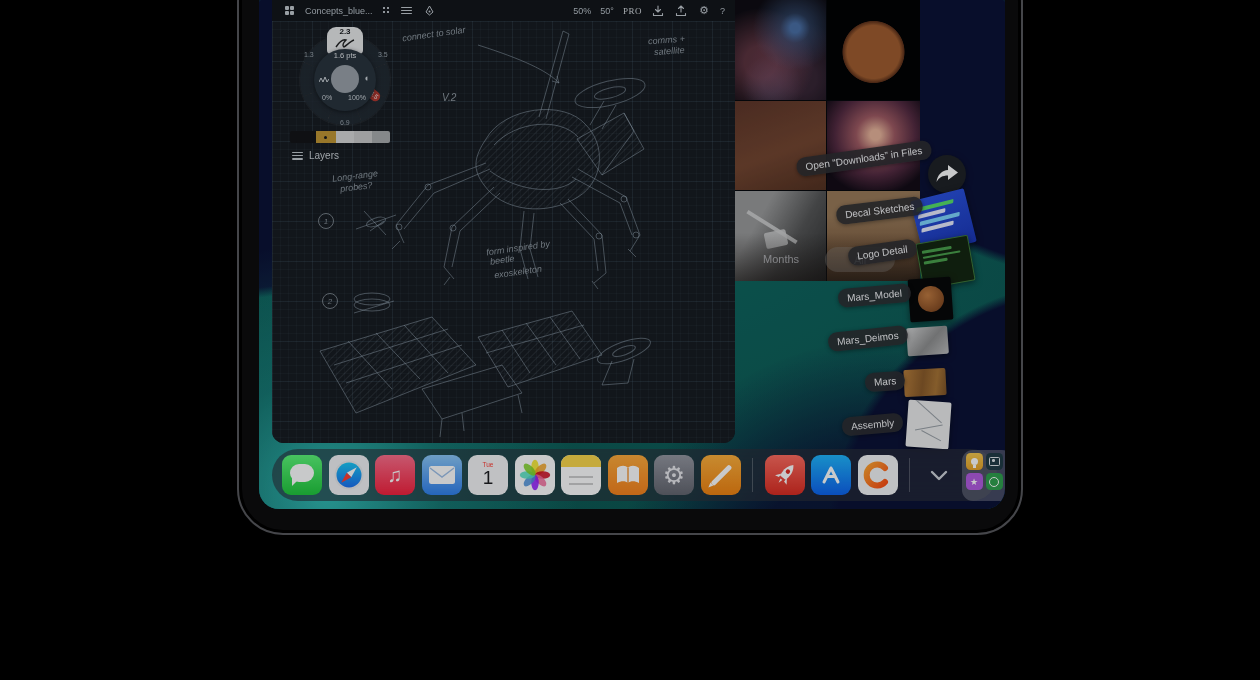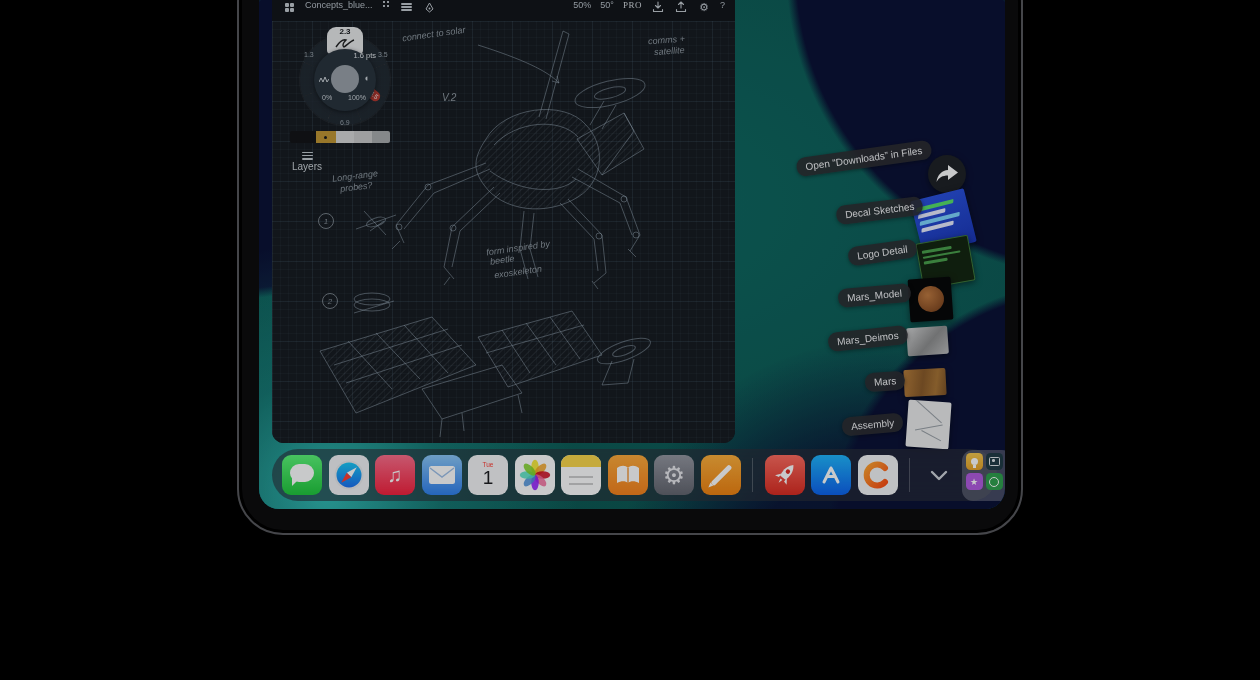--- a/index.html
+++ b/index.html
@@ -15,21 +15,21 @@
     radial-gradient(circle at 9% 97%, rgba(64,228,220,.70) 0%, rgba(40,180,175,.32) 14%, rgba(40,180,175,0) 30%),
     radial-gradient(circle at 112% -6%, #0a1034 0 30%, rgba(10,16,52,0) 31%),
     radial-gradient(circle at 112% 108%, #0a1034 0 26%, rgba(10,16,52,0) 27%),
     radial-gradient(circle at 84% 122%, rgba(10,16,52,.9) 0 18%, rgba(10,16,52,0) 32%),
     radial-gradient(circle at -6% -22%, #0a1034 0 40%, rgba(10,16,52,0) 41%),
     radial-gradient(ellipse 120% 100% at 45% 40%, #0f6a62 0%, #0c5a54 55%, #094a46 100%);}
   .dim{position:absolute;inset:0;background:rgba(6,8,12,.22);z-index:60;pointer-events:none;}
   
   .concepts{position:absolute;left:13px;top:0;width:463px;height:443px;background:#161a1f;
             border-radius:0 0 12px 12px;overflow:hidden;z-index:10;}
-  .c-toolbar{position:relative;height:21px;display:flex;align-items:flex-start;gap:9px;padding:0 10px;
+  .c-toolbar{position:relative;height:21px;display:flex;align-items:center;gap:9px;padding:0 10px;
              background:rgba(17,20,24,.95);font-size:9px;color:#b9c0c7;}
   .tb-ic{display:flex;align-items:center;justify-content:center;width:14px;height:14px;flex:none;}
   .tb-sp{flex:1;}
   .sq4{width:9px;height:9px;display:grid;grid:4px 4px/4px 4px;gap:1px;}
   .sq4 i{background:#c3c9cf;border-radius:1px;}
   .dots9{width:9px;height:9px;background-image:radial-gradient(#b6bcc2 0.9px, transparent 1px);background-size:4px 4px;}
   .lines3 i{display:block;width:11px;height:1.6px;background:#c3c9cf;margin:1.6px 0;border-radius:1px;}
   .pro{letter-spacing:.5px;color:#d5dade;font-family:Liberation Serif, serif;}
   .c-canvas{position:absolute;left:0;top:21px;right:0;bottom:0;background-color:#161a1f;background-image:
       linear-gradient(rgba(130,160,190,.05) 1px, transparent 1px),
@@ -43,30 +43,30 @@
   
   .wheel{position:absolute;left:28px;top:6px;width:90px;height:98px;}
   .w-ring{position:absolute;left:0;top:8px;width:90px;height:90px;border-radius:50%;
           background:repeating-conic-gradient(from -22deg, rgba(255,255,255,.07) 0 .8deg, rgba(34,42,50,.88) .8deg 45deg);
           box-shadow:0 0 0 1px rgba(255,255,255,.05);}
   .w-tab{position:absolute;left:27px;top:0;width:36px;height:27px;background:#e8e9ea;
          border-radius:9px 9px 4px 4px;text-align:center;color:#16181a;font-size:8px;font-weight:bold;line-height:10px;}
   .w-center{position:absolute;left:14px;top:22px;width:62px;height:62px;border-radius:50%;background:#28323b;
             box-shadow:0 1px 4px rgba(0,0,0,.5);}
   .w-puck{position:absolute;left:17px;top:16px;width:28px;height:28px;border-radius:50%;background:#9aa1a8;}
-  .w-pts{position:absolute;left:0;right:0;top:2px;text-align:right;color:#dfe3e7;font-size:7.5px;}
+  .w-pts{position:absolute;left:0;right:0;top:2px;text-align:center;color:#dfe3e7;font-size:7.5px;}
   .w-num{position:absolute;color:#97a0a8;font-size:7px;}
   .w-pct{position:absolute;top:45px;color:#cfd5da;font-size:7px;}
   .w-half{position:absolute;right:6px;top:24px;color:#cfd5da;font-size:9px;}
   .w-erase{position:absolute;left:64px;top:62px;width:17px;height:10px;background:#b5382f;border-radius:5px;
            transform:rotate(40deg);color:#f2e7e5;font-size:6.5px;text-align:center;line-height:10px;}
   .cbar{position:absolute;left:18px;top:110px;width:100px;height:12px;border-radius:2px;overflow:hidden;display:flex;}
   .cbar i{height:100%;}
   .cdot{position:absolute;left:52px;top:115px;width:3px;height:3px;border-radius:50%;background:#16181a;}
-  .layersrow{position:absolute;left:20px;top:129px;display:flex;align-items:center;gap:0;color:#ccd1d6;font-size:10px;flex-direction:column;}
+  .layersrow{position:absolute;left:20px;top:129px;display:flex;align-items:center;gap:6px;color:#ccd1d6;font-size:10px;}
   
   .photos{position:absolute;left:476px;top:0;width:185px;height:281px;background:#05060a;overflow:hidden;z-index:10;}
   .tile{position:absolute;}
   .t-neb1{background:#0d0a10;background-image:
       radial-gradient(circle at 66% 28%, #4a6fa5 0 5%, rgba(74,111,165,.45) 16%, transparent 45%),
       radial-gradient(circle at 28% 62%, rgba(155,82,98,.55) 0 18%, transparent 60%),
       radial-gradient(circle at 72% 78%, rgba(96,62,86,.5) 0 15%, transparent 55%),
       radial-gradient(circle at 40% 85%, rgba(80,110,160,.35) 0 8%, transparent 30%);}
   .t-mars{background:#000;background-image:radial-gradient(circle at 50% 52%, #a05c2d 0 38%, #5e3018 44%, transparent 45%);}
   .t-surf{background:linear-gradient(160deg,#5e3527,#74452f 55%,#53301f);}
@@ -297,20 +297,36 @@
             <span class="lines3">
                 <i></i>
                 <i></i>
                 <i></i>
               </span>
             <span>Layers</span>
           </div>
         </div>
       </div>
 
+      <div class="photos">
+        <div class="tile t-neb1" style="left:0;top:0;width:91px;height:100px;"></div>
+        <div class="tile t-mars" style="left:92px;top:0;width:93px;height:100px;"></div>
+        <div class="tile t-surf" style="left:0;top:101px;width:91px;height:89px;"></div>
+        <div class="tile t-orion" style="left:92px;top:101px;width:93px;height:89px;"></div>
+        <div class="tile t-probe" style="left:0;top:191px;width:91px;height:90px;">
+          <div class="probeArm"></div>
+          <div class="probeBody"></div>
+        </div>
+        <div class="tile t-desert" style="left:92px;top:191px;width:93px;height:90px;"></div>
+        <div class="p-fade"></div>
+        <span class="p-months">Months</span>
+        <div class="p-allpill">
+            <span>All</span>
+          </div>
+      </div>
 
       <div class="draglayer">
         <div class="pill" style="left:537px;top:149px;transform:rotate(-8deg);">Open “Downloads” in Files</div>
         <div class="arrowcirc">
           <svg width="22" height="18" viewBox="0 0 22 18">
             <path d="M12 0 L22 7.5 L12 15 L12 10.5 C6.5 10.5 3 12.5 0.5 17 C1.5 9.5 6 5.5 12 5 Z" fill="#fff"></path>
           </svg>
         </div>
 
         <div class="thumb th-decal">

